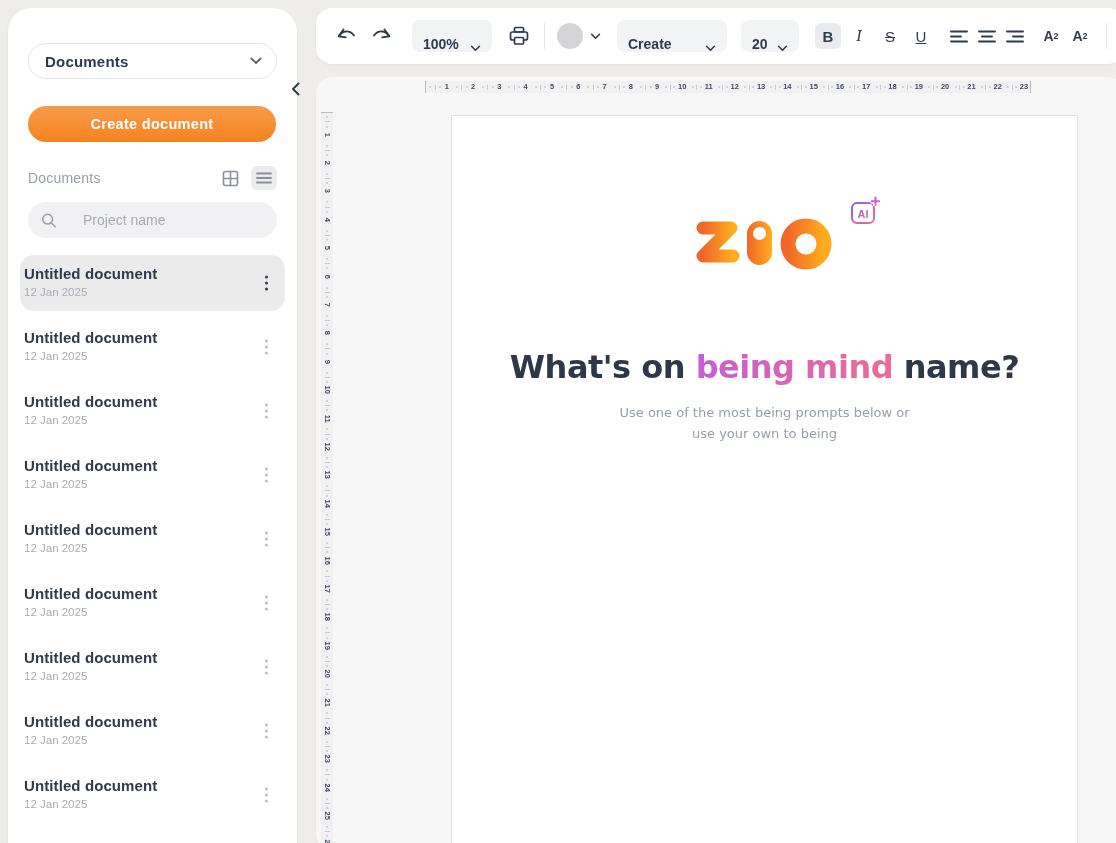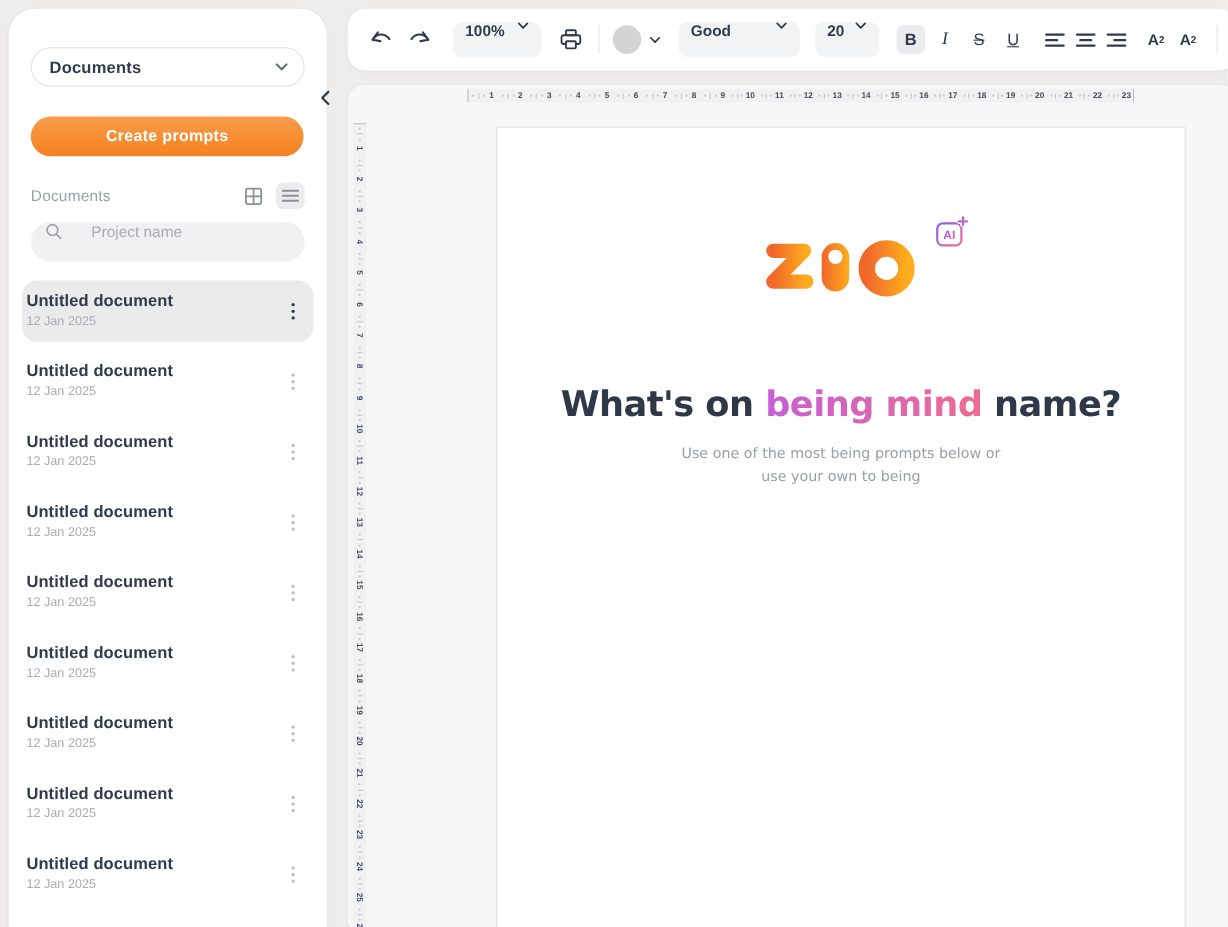--- a/index.html
+++ b/index.html
@@ -25,21 +25,21 @@
     background:linear-gradient(180deg,#f99c4b,#f5821f);
     color:#fff; font-family:inherit; font-size:14.5px; font-weight:700; letter-spacing:.3px; cursor:pointer;
   }
   .list-header { margin:24px 20px 0; display:flex; align-items:center; gap:8px; }
   .list-header .lbl { flex:1; font-size:14px; color:#9aa0a8; letter-spacing:.2px; }
   .view-btn { width:26px; height:24px; display:flex; align-items:center; justify-content:center;
     border-radius:6px; cursor:pointer; background:transparent; border:none; }
   .view-btn.active { background:#ececee; }
   .search {
     margin:12px 20px 0; height:36px; border-radius:18px; background:#f1f1f3;
-    display:flex; align-items:flex-start; gap:26px; padding:0 13px;
+    display:flex; align-items:center; gap:26px; padding:0 13px;
   }
   .search input { flex:1; border:none; background:transparent; outline:none;
     font-family:inherit; font-size:14px; color:#2f3a4c; }
   .search input::placeholder { color:#a7abb2; }
   .doc-list { margin:17px 12px 0; }
   .doc-item { position:relative; height:56px; border-radius:14px; padding:10px 34px 0 4px;
     margin-bottom:8px; cursor:pointer; }
   .doc-item.selected { background:#ebebec; }
   .doc-title { font-size:15px; font-weight:700; color:#2f3a4c; letter-spacing:.1px; }
   .doc-date { font-size:11.5px; color:#a8acb3; margin-top:4px; }
@@ -49,21 +49,21 @@
   .doc-item.selected .kebab i { background:#2f3a4c; }
 
   .collapse-btn { position:absolute; left:285px; top:79px; width:22px; height:22px;
     background:transparent; border:none; cursor:pointer; z-index:5; }
 
   
   .toolbar { position:absolute; left:316px; top:8px; width:808px; height:56px; border-radius:16px;
     display:flex; align-items:center; padding:0 14px; }
   .tb-icon { display:flex; align-items:center; justify-content:center; width:26px; height:26px;
     background:none; border:none; cursor:pointer; flex:0 0 auto; }
-  .tb-sel { height:32px; background:#f2f3f5; border-radius:8px; display:flex; align-items:flex-start;
+  .tb-sel { height:32px; background:#f2f3f5; border-radius:8px; display:flex; align-items:flex-end;
     justify-content:space-between; padding:0 11px; cursor:pointer; border:none; flex:0 0 auto; }
   .tb-sel span { font-size:14px; font-weight:600; color:#2f3a4c; font-family:inherit; }
   .tb-div { width:1px; height:26px; background:#e3e4e7; flex:0 0 auto; }
   .swatch-btn { display:flex; align-items:center; gap:7px; background:none; border:none; cursor:pointer; flex:0 0 auto; }
   .swatch { width:26px; height:26px; border-radius:50%; background:#d4d4d6; }
   .fmt-btn { width:26px; height:26px; border:none; background:none; border-radius:6px; cursor:pointer;
     font-size:15px; color:#2f3a4c; display:flex; align-items:center; justify-content:center; flex:0 0 auto;
     font-family:"Liberation Sans", sans-serif; }
   .fmt-btn.active { background:#e9ebee; }
   .fmt-bold { font-weight:700; }
@@ -104,21 +104,21 @@
 <body>
 
 <aside class="sidebar card">
   <div class="doc-select">
     <span>Documents</span>
     <svg width="12" height="8" viewBox="0 0 12 8">
       <path d="M1.5 1.5 L6 6 L10.5 1.5" fill="none" stroke="#5b6472" stroke-width="1.8" stroke-linecap="round" stroke-linejoin="round"></path>
     </svg>
   </div>
 
-  <button class="create-btn">Create prompts</button>
+  <button class="create-btn">Create document</button>
 
   <div class="list-header">
     <span class="lbl">Documents</span>
     <button class="view-btn">
       <svg width="17" height="17" viewBox="0 0 17 17">
         <rect x="1.5" y="1.5" width="14" height="14" rx="2" fill="none" stroke="#8a8f99" stroke-width="1.6"></rect>
         <path d="M8.5 1.5 V15.5 M1.5 8.5 H15.5" stroke="#8a8f99" stroke-width="1.6"></path>
       </svg>
     </button>
     <button class="view-btn active">
@@ -267,21 +267,21 @@
   <div class="tb-div" style="margin:0 12px;"></div>
 
   <button class="swatch-btn">
     <span class="swatch"></span>
     <svg width="11" height="7" viewBox="0 0 12 8">
       <path d="M1.5 1.5 L6 6 L10.5 1.5" fill="none" stroke="#2f3a4c" stroke-width="1.8" stroke-linecap="round" stroke-linejoin="round"></path>
     </svg>
   </button>
 
   <button class="tb-sel" style="width:110px; margin-left:16px;">
-    <span>Good</span>
+    <span>Create</span>
     <svg width="11" height="7" viewBox="0 0 12 8">
       <path d="M1.5 1.5 L6 6 L10.5 1.5" fill="none" stroke="#2f3a4c" stroke-width="1.8" stroke-linecap="round" stroke-linejoin="round"></path>
     </svg>
   </button>
 
   <button class="tb-sel" style="width:58px; margin-left:14px;">
     <span>20</span>
     <svg width="11" height="7" viewBox="0 0 12 8">
       <path d="M1.5 1.5 L6 6 L10.5 1.5" fill="none" stroke="#2f3a4c" stroke-width="1.8" stroke-linecap="round" stroke-linejoin="round"></path>
     </svg>

